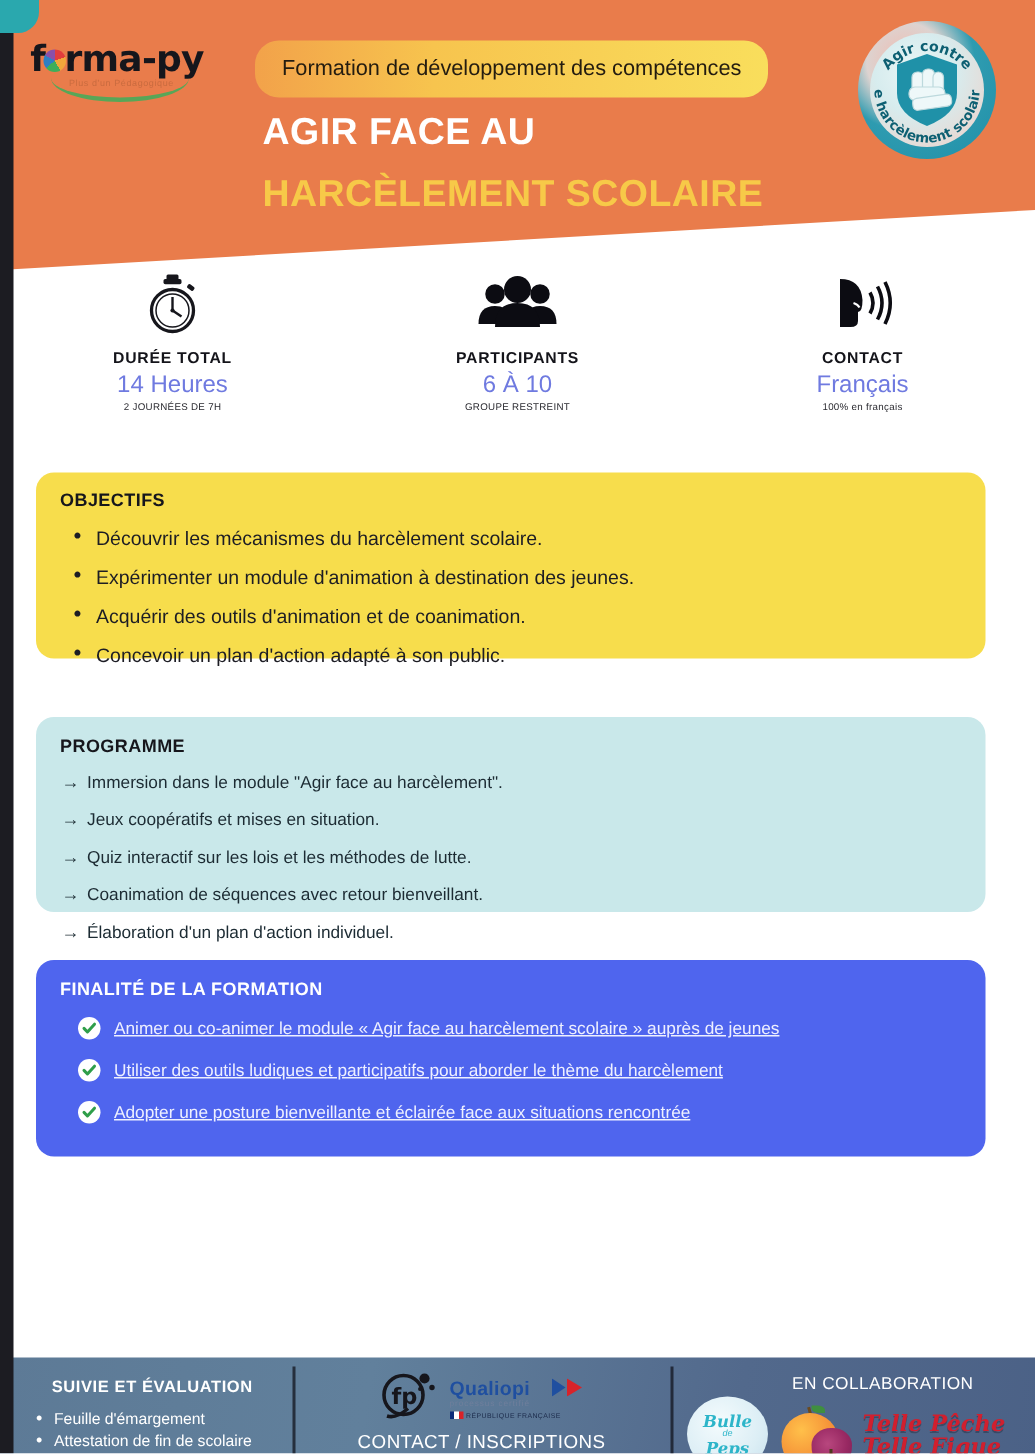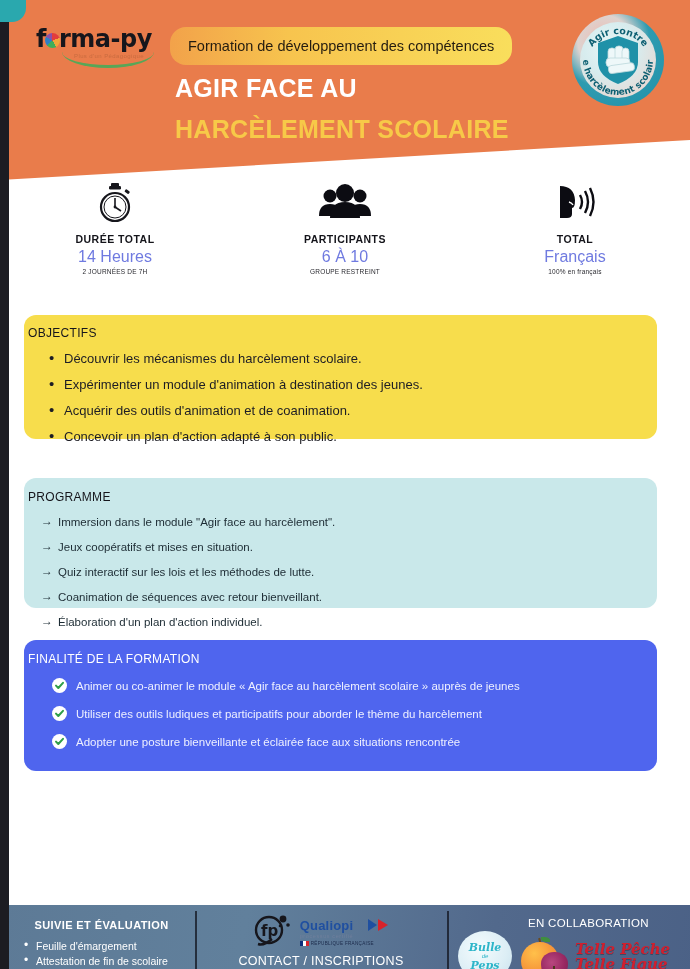--- a/index.html
+++ b/index.html
@@ -36,22 +36,22 @@
     position: absolute; left: 0; top: 0;
     width: 690px; height: 180px;
     background: #e97c4b;
     z-index: 5;
     clip-path: polygon(0 0, 690px 0, 690px 140px, 0 180px);
   }
   .header-inner { position: absolute; left:0; top:0; width: 690px; height: 180px; z-index: 6; }
 
   
   .logo {
-    position: absolute; left: 36px; top: 26px;
-    width: 140px; height: 46px;
+    position: absolute; left: 8px; top: 26px;
+    width: 140px; height: 46px; text-align: center;
   }
   .logo-text {
     font-size: 24px; font-weight: bold; letter-spacing: -0.5px;
     color: #16161c; line-height: 26px;
     font-family: "DejaVu Sans", sans-serif;
   }
   .logo-o {
     display:inline-block; width: 15px; height: 15px;
     border-radius: 50%;
     background:
@@ -131,22 +131,22 @@
   
   .card {
     position: absolute; left: 24px; width: 633px;
     border-radius: 12px;
   }
   .card-objectifs { top: 315px; height: 124px; background: #f7dd4c; padding: 11px 0 0 0; }
   .card-programme { top: 478px; height: 130px; background: #c9e8ea; padding: 12px 0 0 0; }
   .card-finalite  { top: 640px; height: 131px; background: #4f65ee; padding: 12px 0 0 0; }
 
   .card-title {
-    font-size: 12px; font-weight: normal; letter-spacing: .3px;
-    padding-left: 4px; color: #16161c;
+    font-size: 12px; font-weight: bold; letter-spacing: .3px;
+    padding-left: 16px; color: #16161c;
   }
   .card-finalite .card-title { color: #ffffff; }
 
   .bullets { list-style: none; margin-top: 6px; }
   .bullets li {
     position: relative;
     font-size: 13px; color: #1d1d24;
     padding: 0 14px 0 40px; line-height: 14px; margin-top: 12px;
   }
   .bullets li::before {
@@ -164,20 +164,21 @@
     content: "\2192"; position: absolute; left: 17px; top: -1px;
     font-size: 12px; color: #1c2b33;
   }
 
   .checks { list-style: none; margin-top: 4px; }
   .checks li {
     position: relative;
     font-size: 11.5px; color: #eef0ff;
     padding: 0 10px 0 52px; line-height: 14px; margin-top: 13px;
     min-height: 15px;
+    text-decoration: underline;
   }
   .check-ic {
     position: absolute; left: 28px; top: -1px;
     width: 15px; height: 15px; border-radius: 50%;
     background: #ffffff;
     display: flex; align-items: center; justify-content: center;
   }
   .check-ic svg { display:block; }
 
   
@@ -370,21 +371,21 @@
     <div class="stat">
       <div class="stat-icon">
         <svg width="46" height="42" viewBox="0 0 46 42">
           <path d="M8 4 Q22 4 23 18 Q23 26 20 26 L20 32 Q20 36 15 36 L8 36 Z" fill="#0c0c12"></path>
           <path d="M17 20 q3 1 4 3" stroke="#fff" stroke-width="1.4" fill="none"></path>
           <path d="M28 13 Q32 20 28 27" stroke="#0c0c12" stroke-width="2.4" fill="none"></path>
           <path d="M33 9 Q39 20 33 31" stroke="#0c0c12" stroke-width="2.4" fill="none"></path>
           <path d="M38 6 Q45 20 38 34" stroke="#0c0c12" stroke-width="2.4" fill="none"></path>
         </svg>
       </div>
-      <div class="stat-label">TOTAL</div>
+      <div class="stat-label">CONTACT</div>
       <div class="stat-value">Français</div>
       <div class="stat-note">100% en français</div>
     </div>
   </div>
 
   <div class="card card-objectifs">
     <div class="card-title">OBJECTIFS</div>
     <ul class="bullets">
       <li>Découvrir les mécanismes du harcèlement scolaire.</li>
       <li>Expérimenter un module d'animation à destination des jeunes.</li>

